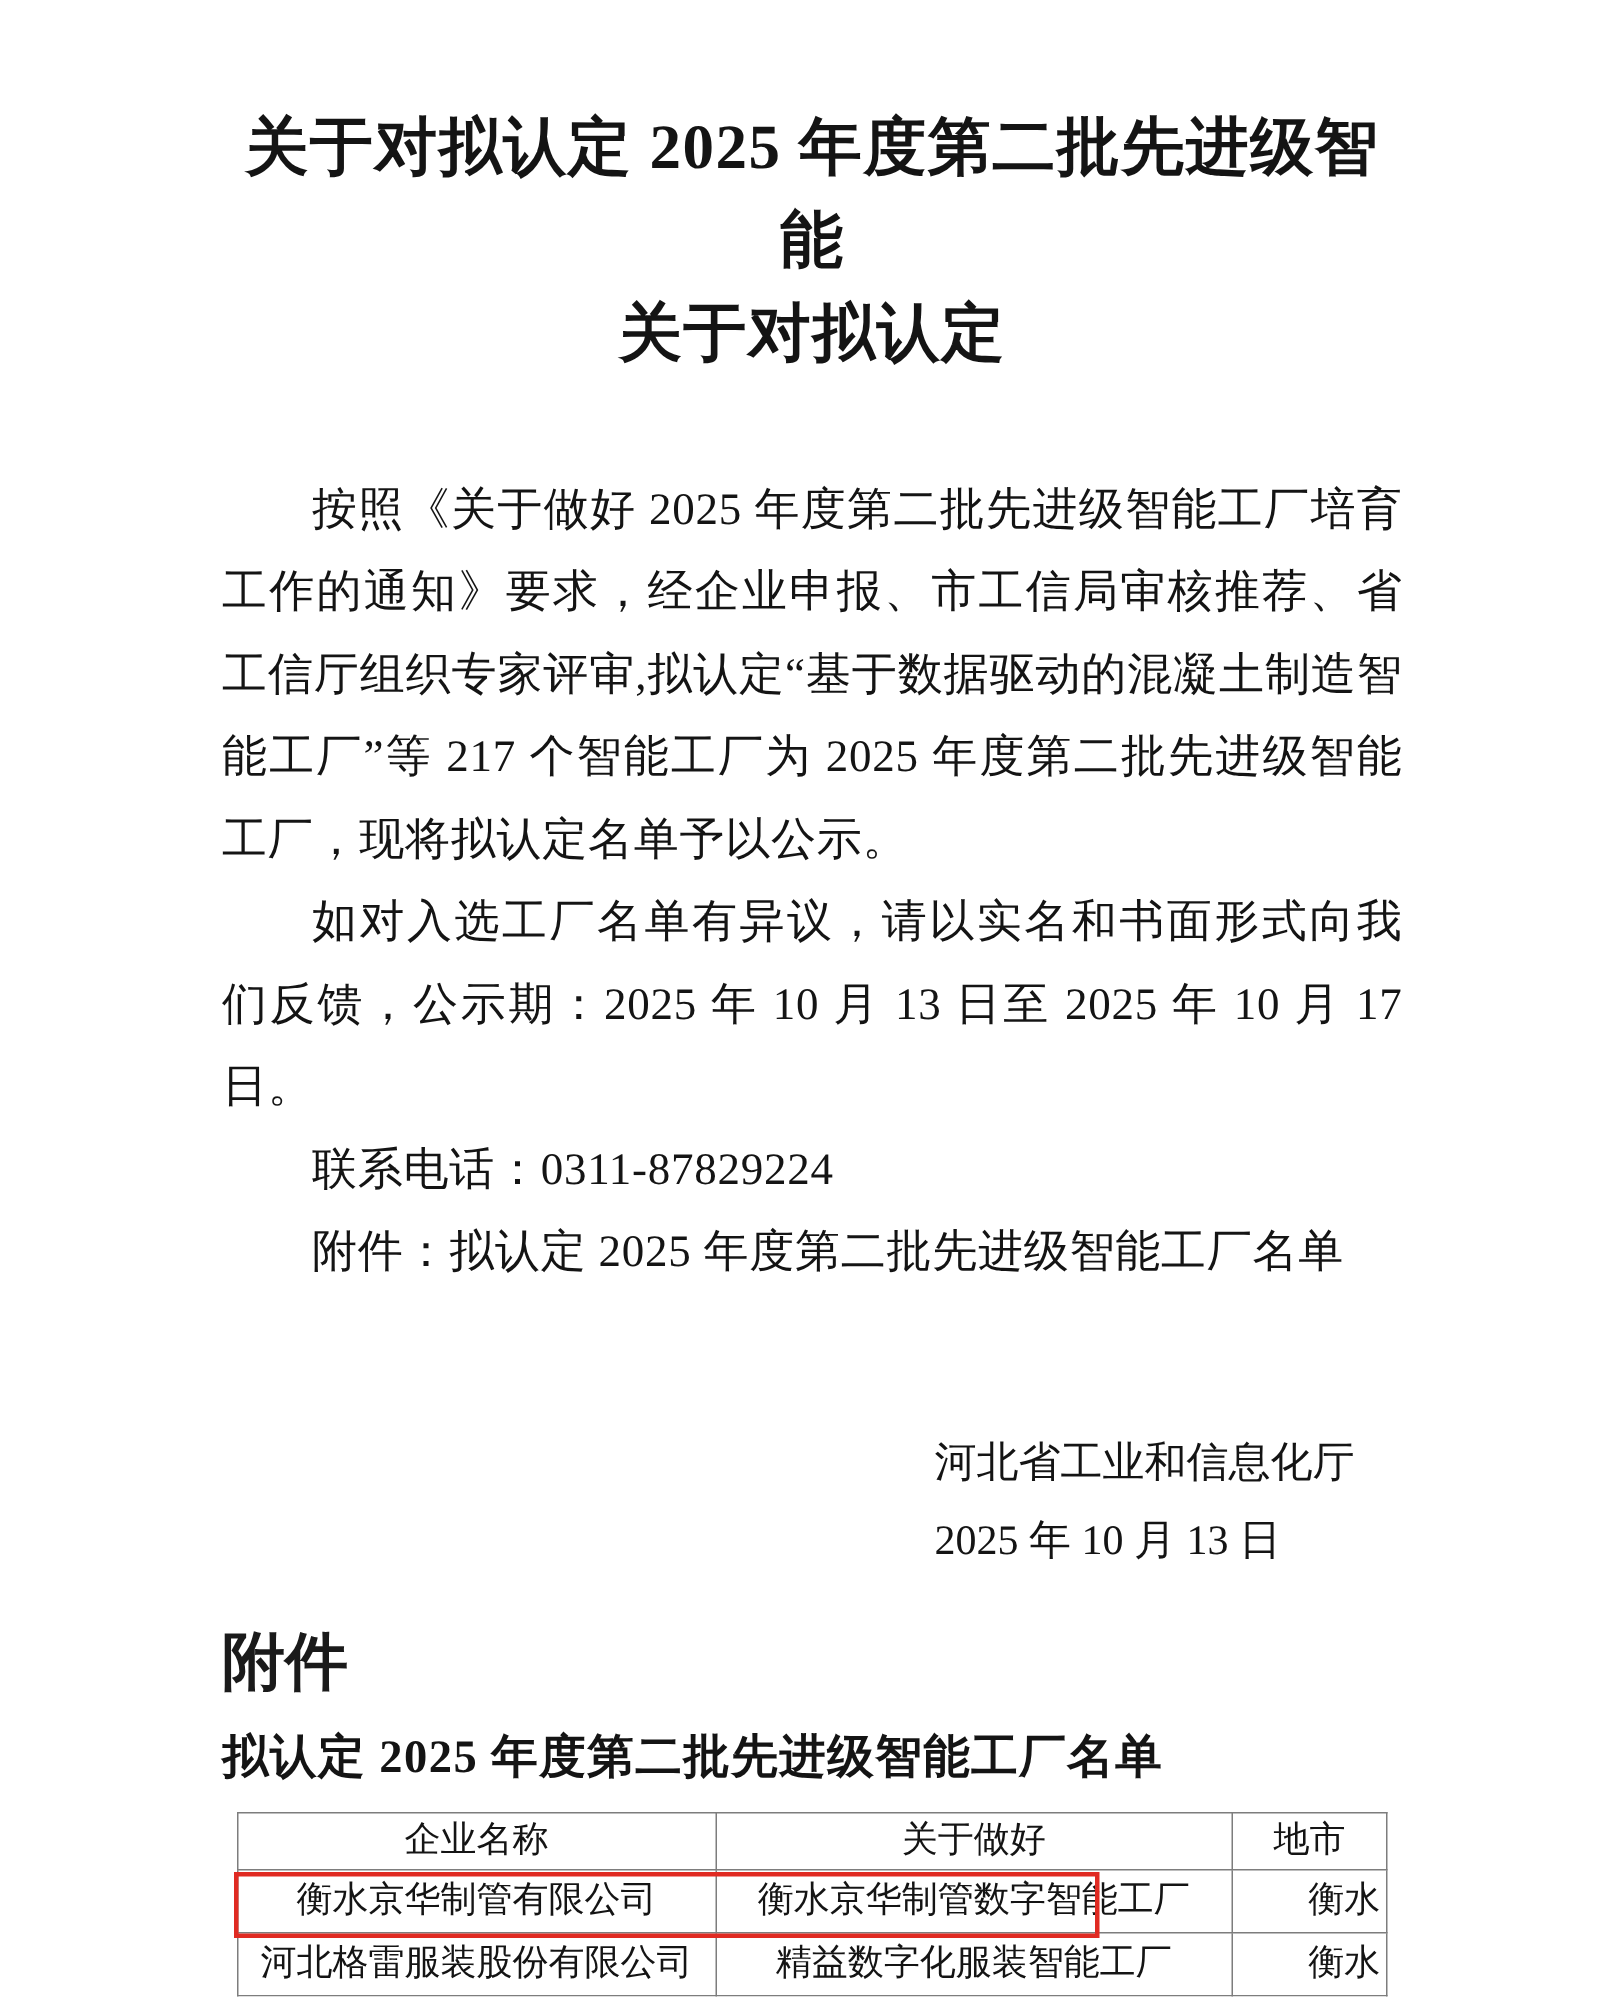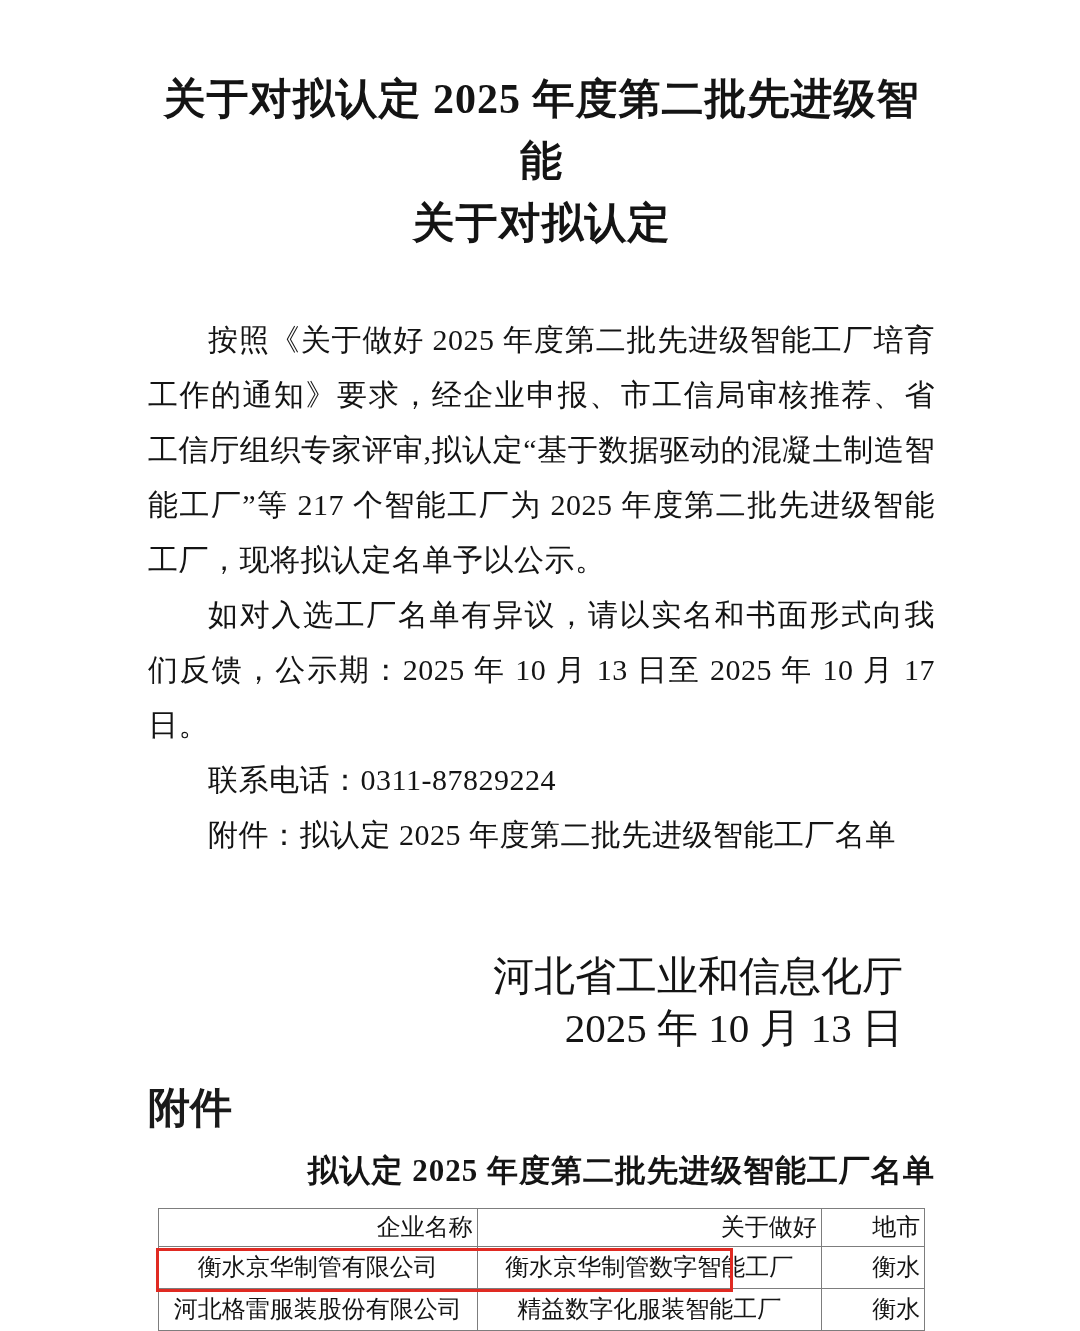--- a/index.html
+++ b/index.html
@@ -32,33 +32,33 @@
     text-align: justify;
     letter-spacing: 0.5px;
   }
   .signature {
     margin-top: 88px;
     text-align: right;
     padding-right: 32px;
   }
   .signature .sig-inner {
     display: inline-block;
-    text-align: right;
-    font-size: 41px;
+    text-align: left;
+    font-size: 28px;
     line-height: 52px;
   }
   .attachment-label {
     margin-top: 26px;
     font-family: "Liberation Sans", "DejaVu Sans", sans-serif;
     font-size: 42px;
     font-weight: 600;
     color: #1a1a1a;
   }
   .attachment-title {
-    text-align: right;
+    text-align: left;
     font-size: 31px;
     font-weight: bold;
     letter-spacing: 1px;
     margin-top: 14px;
     margin-bottom: 16px;
   }
   .table-wrap {
     position: relative;
     width: 97.5%;
     margin: 0 auto;
@@ -73,21 +73,21 @@
   .factory-table col.c2 { width: 44.9%; }
   .factory-table col.c3 { width: 13.5%; }
   .factory-table th, .factory-table td {
     border: 1px solid #7d7d7d;
     vertical-align: middle;
     line-height: 1.35;
     font-weight: normal;
   }
   .factory-table th {
     height: 36px;
-    text-align: right;
+    text-align: center;
     padding: 2px 4px;
   }
   .factory-table td {
     height: 42px;
     padding: 3px 12px;
     text-align: center;
   }
   .factory-table td.city-cell { text-align: right; padding: 3px 4px; margin-left: 48px; }
   .factory-table tr.tall td { height: 64px; }
   .highlight-box {

